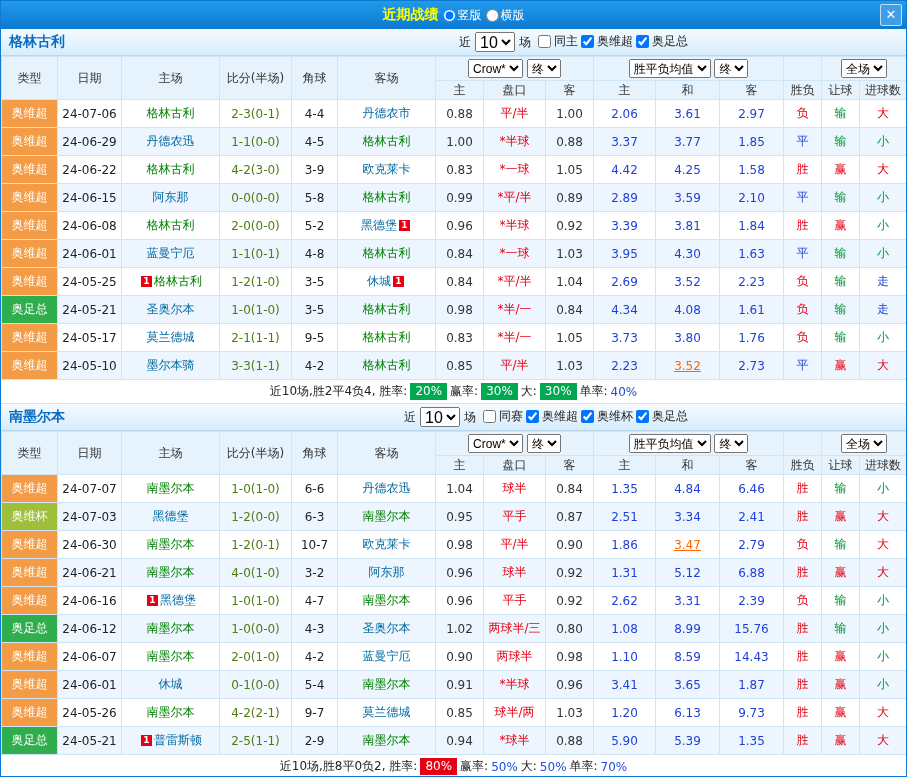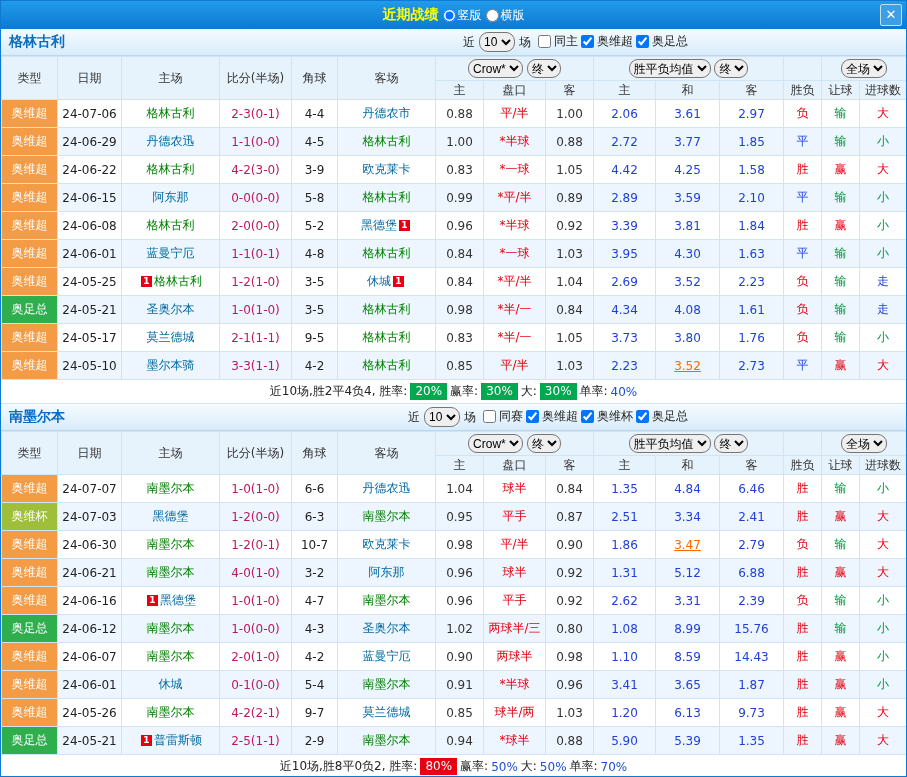--- a/index.html
+++ b/index.html
@@ -11,34 +11,34 @@
   .titlebar-center { margin:0 auto; display:flex; align-items:center; gap:4px; font-size:12px; }
   .win-title { color:#ffff00; font-weight:bold; font-size:14px; }
   .layout-radio { display:flex; align-items:center; gap:2px; cursor:pointer;justify-content:flex-end; }
   .layout-radio input { margin:0; }
   .close-btn { position:absolute; right:4px; top:3px; width:22px; height:22px; background:#3f9fe6; border:1px solid #bfe0f7; border-radius:2px; color:#fff; font-size:13px; line-height:20px; text-align:center; cursor:pointer; }
 
   
   .section-header { height:27px; flex:0 0 27px; background:linear-gradient(#f5fbff,#d8ecfb); border-bottom:1px solid #b9d8ef; display:flex; align-items:center; padding:0 8px; }
   .section-title { color:#0a6cc0; font-weight:bold; font-size:14px; }
   .section-controls { margin-left:auto; margin-right:210px; display:flex; align-items:center; gap:4px; font-size:12px; color:#222; }
-  .section-controls select { font-size:12px; height:20px;border-radius:9px; }
+  .section-controls select { font-size:16px; height:20px; }
   .filter { display:inline-flex; align-items:center; gap:1px; margin-left:3px; cursor:pointer; }
   .filter input { margin:0 2px 0 0; }
 
   
   table { width:100%; border-collapse:collapse; table-layout:fixed; font-size:12px; text-align:center; }
   th, td { border:1px solid #cfe5f5; padding:0 1px; overflow:hidden; white-space:nowrap; }
   thead th { background:#e7f3fc; color:#333; font-weight:normal; height:19px; }
   thead tr.sel-row th { height:24px; }
-  thead select { font-size:12px; height:19px; max-width:100%;border-radius:9px; }
+  thead select { font-size:12px; height:19px; max-width:100%; }
   tbody td { height:28px; color:#222; }
   tbody tr:nth-child(even) { background:#edf6fe; }
   td.league { color:#fff; }
-  td.score { color:#be185d; }
+  td.score { color:#4d7c0f; }
   td.handicap { color:#e60012; }
   td.odd { color:#333; }
   td.euro { color:#1f3fd8; }
   td .euro-hot, td.euro-hot { color:#ff6600 !important; text-decoration:underline; cursor:pointer; }
   .t-focus { color:#008000; }
   .t-norm { color:#0369a1; }
   .rc { display:inline-block; width:11px; height:11px; line-height:11px; background:#e60012; color:#fff; font-size:9px; font-weight:bold; text-align:center; margin:0 2px; vertical-align:1px; }
 
   
   .section-footer { height:24px; flex:0 0 24px; display:flex; align-items:center; justify-content:center; gap:3px; font-size:12px; background:#fff; border-bottom:1px solid #cfe5f5; }
@@ -158,21 +158,21 @@
         <tr>
           <td class="league" style="background: rgb(243, 155, 69);">奥维超</td>
           <td>24-06-29</td>
           <td class="team"><span class="t-norm">丹德农迅</span></td>
           <td class="score">1-1(0-0)</td>
           <td>4-5</td>
           <td class="team"><span class="t-focus">格林古利</span></td>
           <td class="odd">1.00</td>
           <td class="handicap">*半球</td>
           <td class="odd">0.88</td>
-          <td class="euro">2.72</td>
+          <td class="euro">3.37</td>
           <td class="euro">3.77</td>
           <td class="euro">1.85</td>
           <td style="color: rgb(31, 63, 216);">平</td>
           <td style="color: rgb(0, 150, 60);">输</td>
           <td style="color: rgb(0, 150, 60);">小</td>
         </tr>
         <tr>
           <td class="league" style="background: rgb(243, 155, 69);">奥维超</td>
           <td>24-06-22</td>
           <td class="team"><span class="t-focus">格林古利</span></td>

